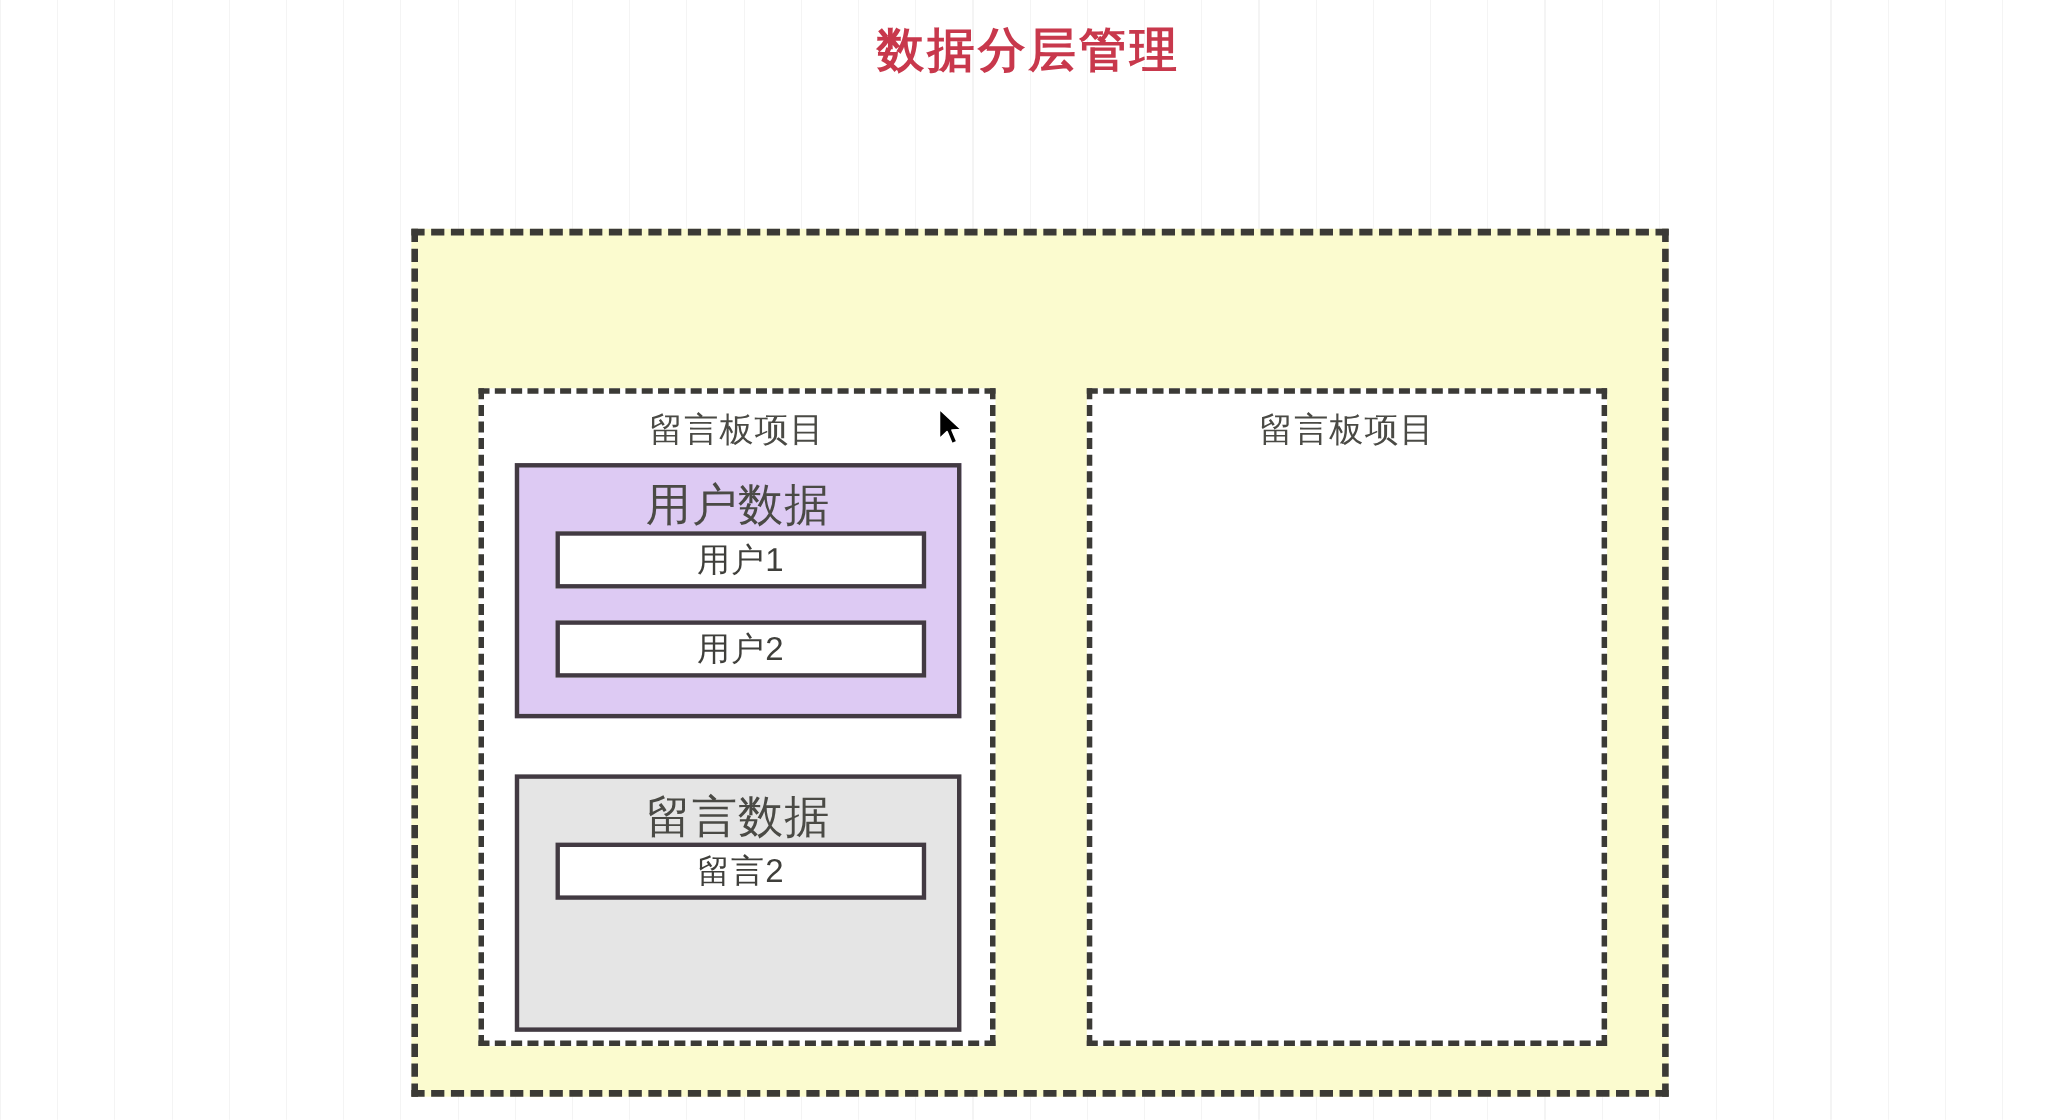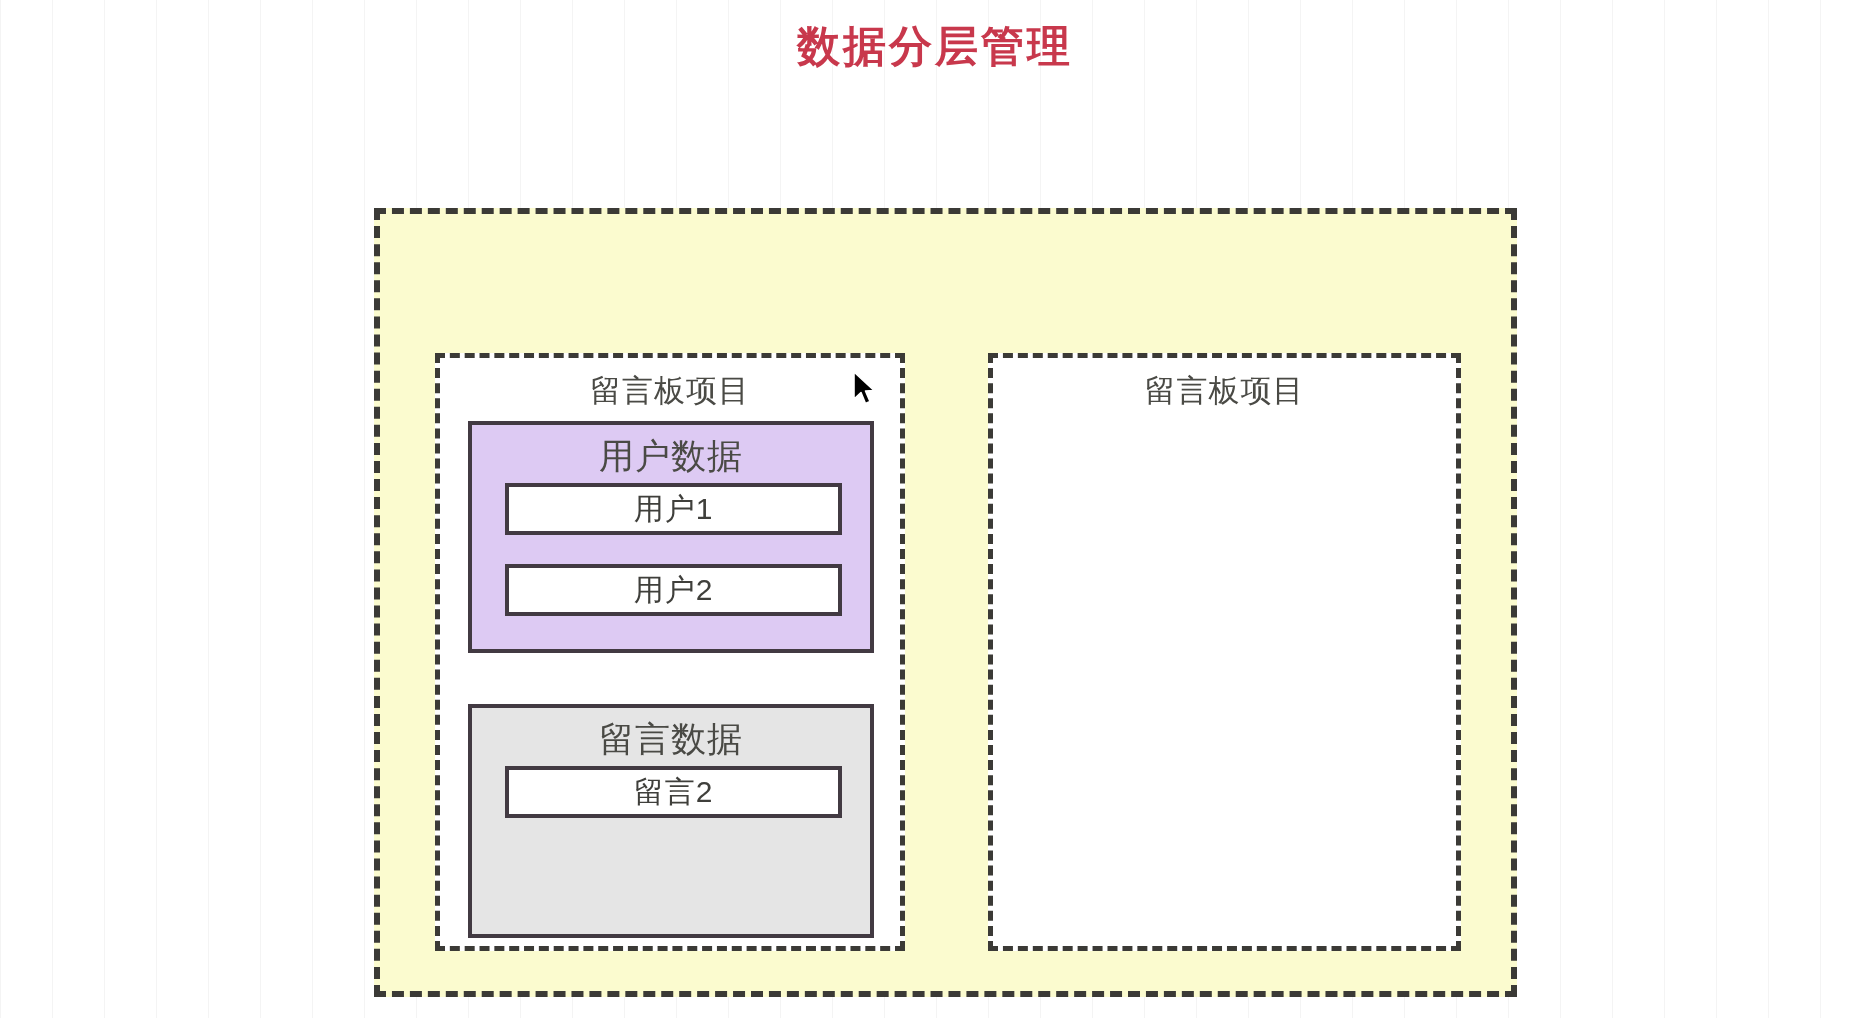--- a/index.html
+++ b/index.html
@@ -112,21 +112,21 @@
   }
   #data-group-message {
     left: 28px;
     top: 346px;
     width: 406px;
     height: 234px;
     background: #e5e5e5;
   }
   .data-group-label {
     text-align: center;
-    font-size: 35px;
+    font-size: 41px;
     color: #4a4a45;
     letter-spacing: 1px;
     line-height: 1.25;
   }
 
   
   .item-list {
     position: absolute;
     left: 33px;
     top: 58px;

